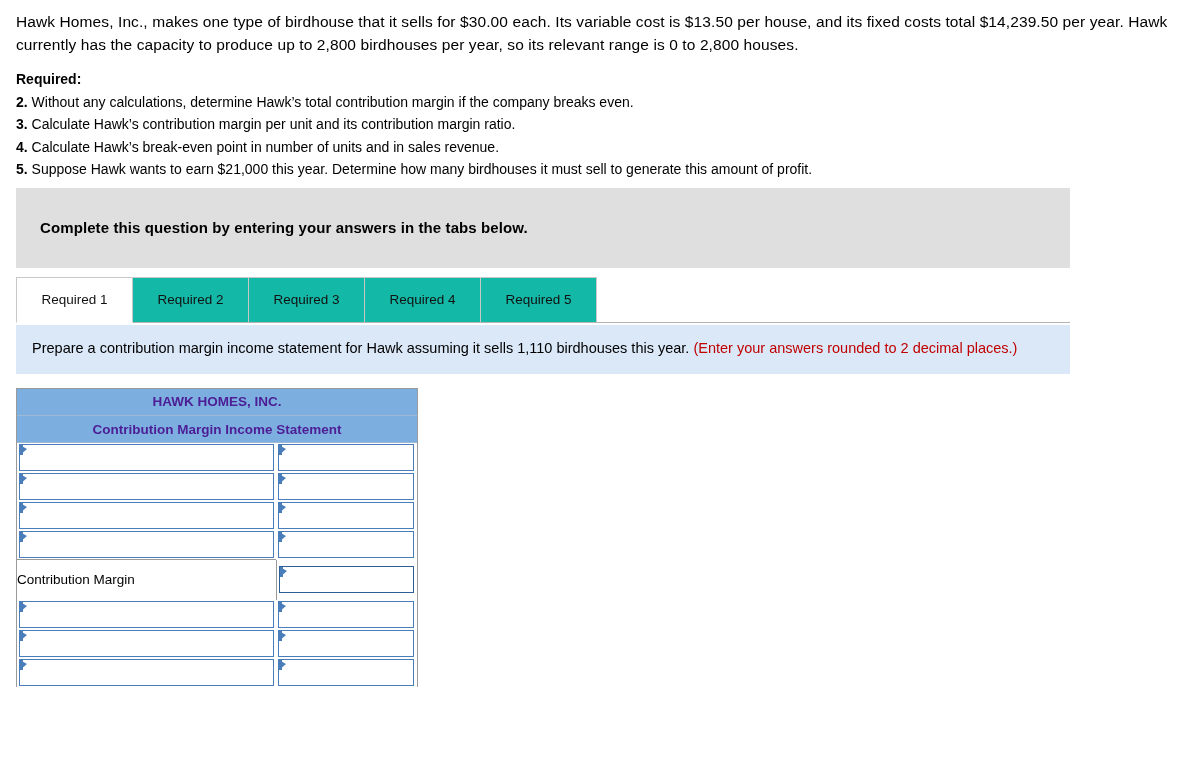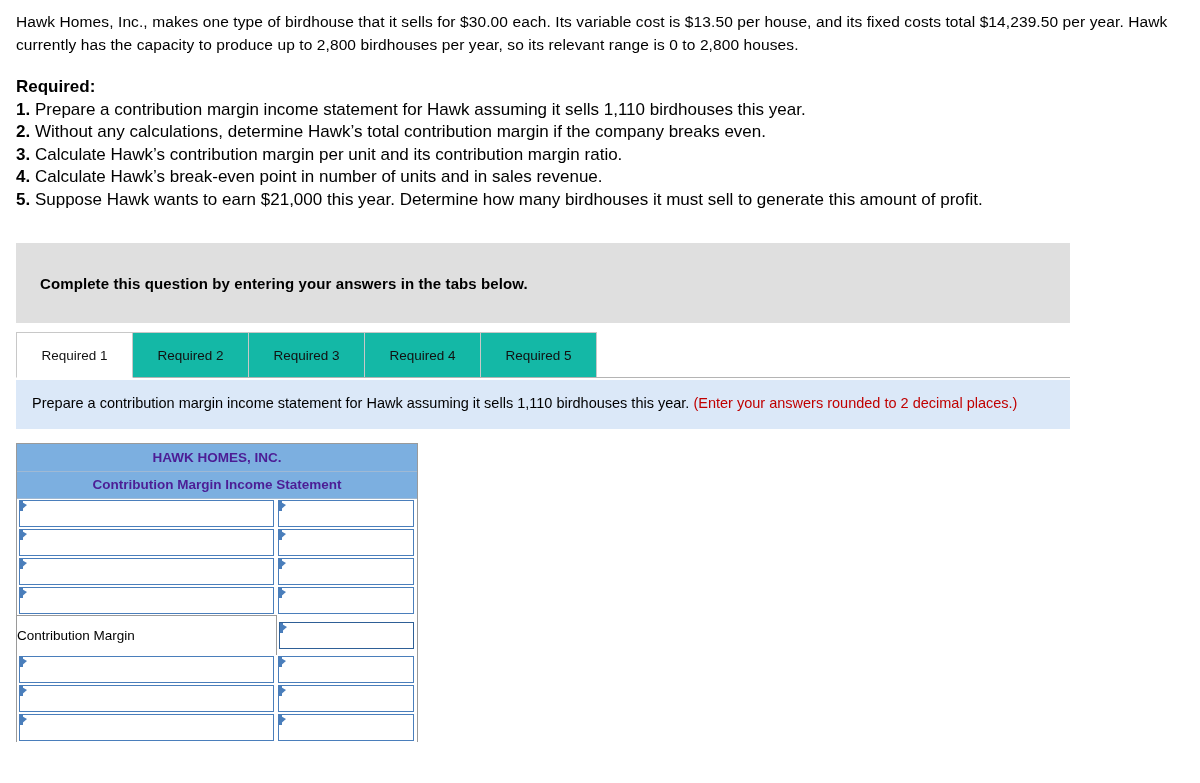--- a/index.html
+++ b/index.html
@@ -26,31 +26,31 @@
   .problem {
     font-size: 15.5px;
     line-height: 23px;
     padding: 10px 18px 0 16px;
     letter-spacing: 0.1px;
   }
 
   
   .required-block {
     padding: 0 18px 0 16px;
-    margin-top: 20px;
-    font-size: 17px;
+    margin-top: 12px;
+    font-size: 14px;
     line-height: 22.5px;
   }
   .required-title { font-weight: bold; }
   .req-line { white-space: nowrap; }
   .req-num { font-weight: bold; }
 
   
   .gray-banner {
-    margin: 32px 0 0 16px;
+    margin: 7px 0 0 16px;
     width: 1054px;
     height: 80px;
     background: #dfdfdf;
     display: flex;
     align-items: center;
   }
   .gray-banner-text {
     font-weight: bold;
     font-size: 15px;
     padding-left: 24px;
@@ -202,24 +202,20 @@
 </style>
 </head>
 <body>
 
 <div class="page">
 
   <div class="problem">Hawk Homes, Inc., makes one type of birdhouse that it sells for $30.00 each. Its variable cost is $13.50 per house, and its fixed costs total $14,239.50 per year. Hawk currently has the capacity to produce up to 2,800 birdhouses per year, so its relevant range is 0 to 2,800 houses.</div>
 
   <div class="required-block">
     <div class="required-title">Required:</div>
-    <div class="req-line">
-      <span class="req-num">1.</span>
-      <span>Prepare a contribution margin income statement for Hawk assuming it sells 1,110 birdhouses this year.</span>
-    </div>
     <div class="req-line">
       <span class="req-num">2.</span>
       <span>Without any calculations, determine Hawk’s total contribution margin if the company breaks even.</span>
     </div>
     <div class="req-line">
       <span class="req-num">3.</span>
       <span>Calculate Hawk’s contribution margin per unit and its contribution margin ratio.</span>
     </div>
     <div class="req-line">
       <span class="req-num">4.</span>

